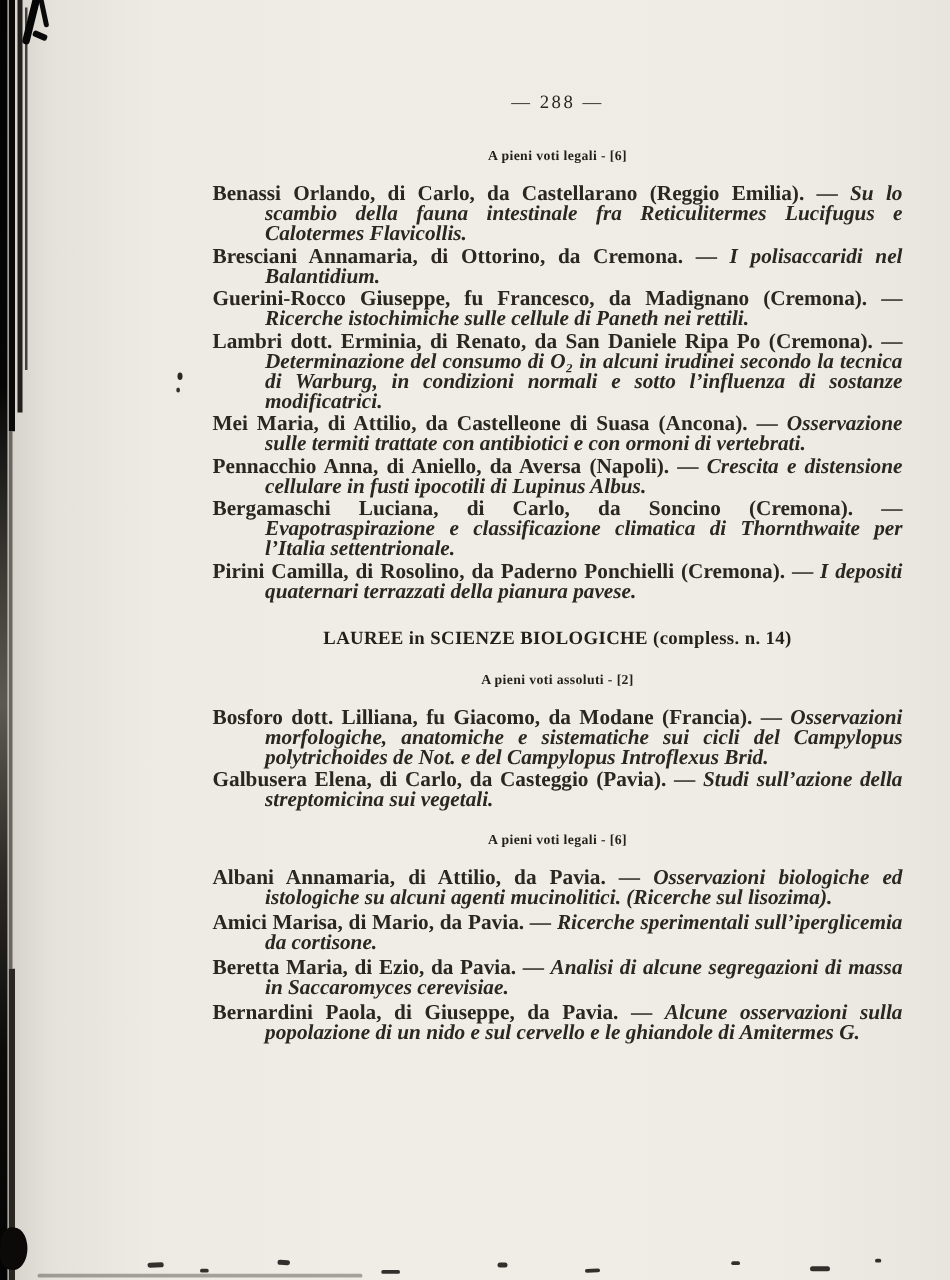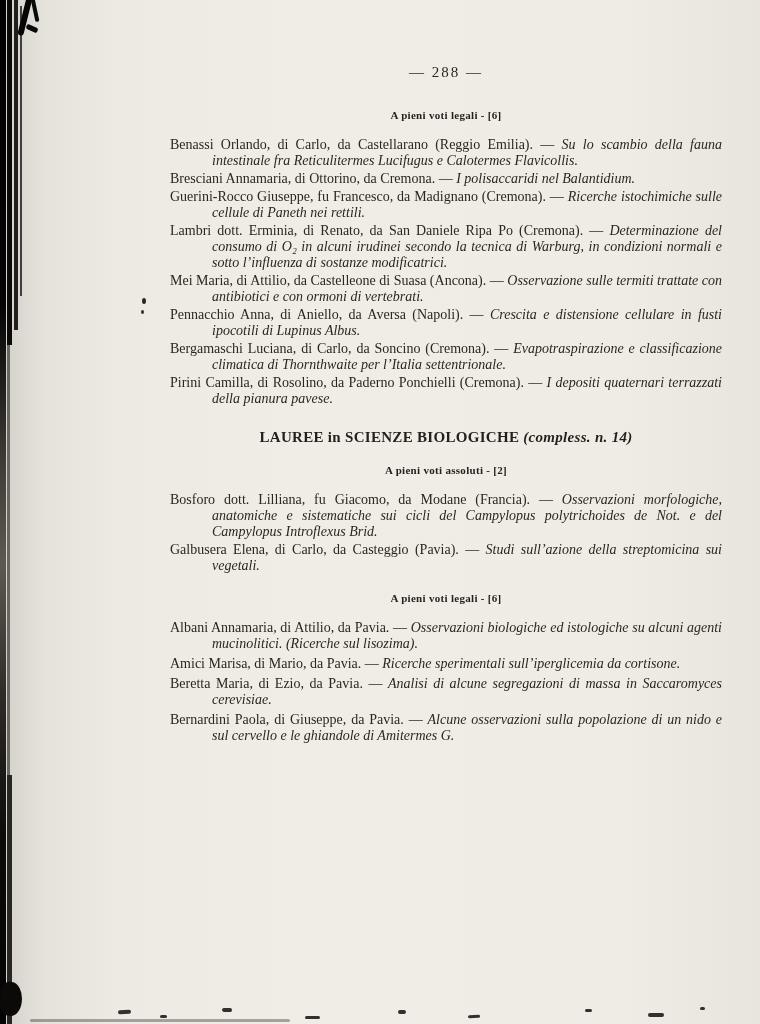--- a/index.html
+++ b/index.html
@@ -6,39 +6,40 @@
   .page {
     position:relative;
     width:760px; height:1024px;
     margin:0 auto;
     overflow:hidden;
     background:linear-gradient(90deg,#d2cfc8 0px,#e5e2db 42px,#edeae3 115px,#f0ede6 300px,#efece5 620px,#e8e5de 760px);
     font-family:"Liberation Serif","DejaVu Serif",serif;
     color:#2b2620;
   }
   .content {
-    position:absolute; left:170px; top:64px; width:552px;
+    position:absolute; left:170px; top:74px; width:552px;
   }
   .pageno {
     text-align:center; font-size:15px; letter-spacing:2px; margin:0; color:#2b2620;
   }
   h2.sec-heading {
     text-align:center; font-weight:bold; font-size:11px;
     letter-spacing:.3px; margin:18px 0 16px; color:#241f1a;
   }
   h2.first { margin-top:28px; }
   h1.major-heading {
     text-align:center; font-weight:bold; font-size:15px;
     letter-spacing:.3px; margin:22px 0 18px; color:#241f1a;
   }
-  h1.major-heading .compless { font-style:italic; }
+  h1.major-heading .compless { }
   .entry {
-    font-size:14px; line-height:16px;
+    font-size:17px; line-height:16px;
     margin:0 0 2px; padding-left:42px; text-indent:-42px;
     text-align:justify;
+    font-weight:bold;
   }
   .spaced .entry { margin-bottom:4px; }
   .entry .thesis { font-style:italic; }
   
   .art { position:absolute; background:#0a0908; }
   .a-edge1 { left:0; top:0; width:6px; height:1024px;
     background:linear-gradient(180deg,#020202 0%,#050505 30%,#3e3b36 45%,#5d5952 55%,#2e2b27 68%,#0c0b0a 82%,#050404 100%); }
   .a-edge2 { left:7px; top:0; width:5px; height:345px; background:#0b0a09; }
   .a-edge3 { left:14px; top:0; width:4px; height:330px; background:#12100e; opacity:.92; }
   .a-edge4 { left:20px; top:6px; width:2px; height:290px; background:#1c1916; opacity:.8; }

